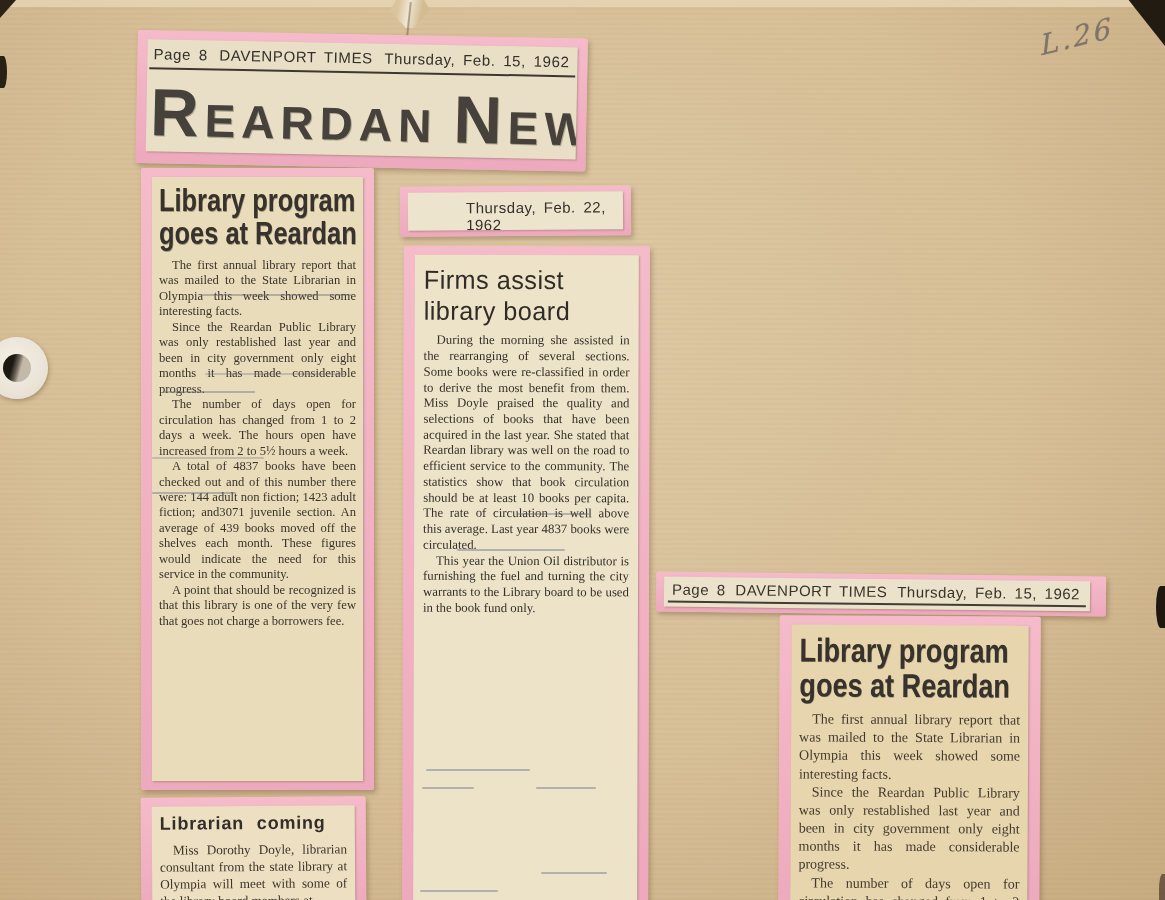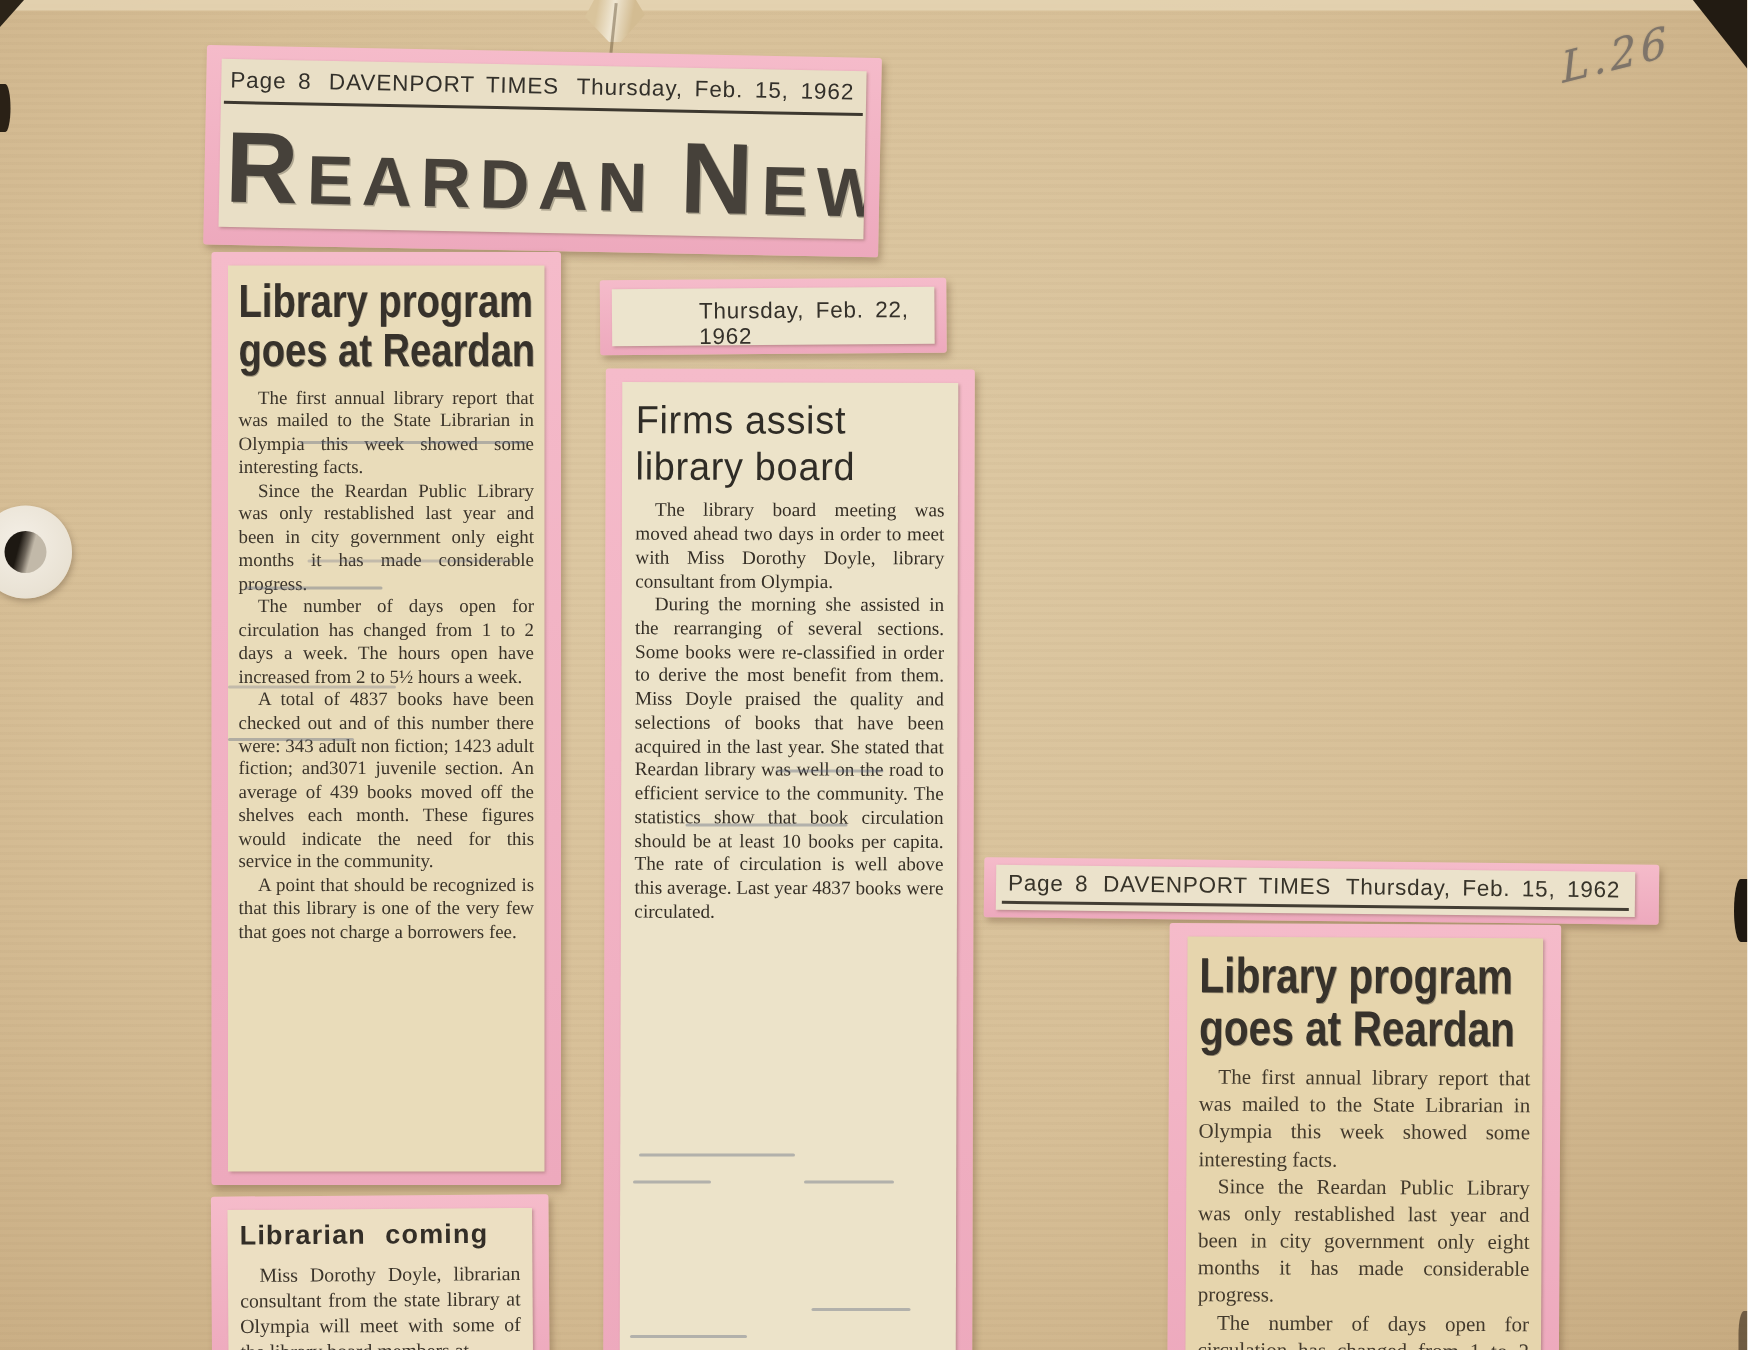--- a/index.html
+++ b/index.html
@@ -106,21 +106,21 @@
   <div class="mat" style="left:141px;top:168px;width:233px;height:622px;padding:9px 11px;">
     <div class="news" style="background:#e9dcba;padding:8px 7px;">
       <div class="headline">
         <span class="hl-line">Library program</span><br>
         <span class="hl-line">goes at Reardan</span>
       </div>
       <div class="body-text bt-left">
         <p>The first annual library report that was mailed to the State Librarian in Olympia this week showed some interesting facts.</p>
         <p>Since the Reardan Public Library was only restablished last year and been in city government only eight months it has made considerable progress.</p>
         <p>The number of days open for circulation has changed from 1 to 2 days a week. The hours open have increased from 2 to 5½ hours a week.</p>
-        <p>A total of 4837 books have been checked out and of this number there were: 343 adult non fiction; 1423 adult fiction; and3071 juvenile section. An average of 439 books moved off the shelves each month. These figures would indicate the need for this service in the community.</p>
+        <p>A total of 4837 books have been checked out and of this number there were: 144 adult non fiction; 1423 adult fiction; and3071 juvenile section. An average of 439 books moved off the shelves each month. These figures would indicate the need for this service in the community.</p>
         <p>A point that should be recognized is that this library is one of the very few that goes not charge a borrowers fee.</p>
       </div>
     </div>
   </div>
 
   <div class="mat" style="left:141px;top:797px;width:225px;height:118px;padding:9px 11px;transform:rotate(-0.4deg);">
     <div class="news" style="background:#ecdfc2;padding:7px 8px;">
       <div class="hl-small">Librarian coming</div>
       <div class="body-text bt-lib">
         <p>Miss Dorothy Doyle, librarian consultant from the state library at Olympia will meet with some of the library board members at</p>
@@ -135,22 +135,22 @@
     </div>
   </div>
 
   <div class="mat" style="left:403px;top:246px;width:246px;height:668px;padding:9px 11px;transform:rotate(0.15deg);">
     <div class="news" style="background:#ece3c9;padding:10px 9px;">
       <div class="headline hl-light">
         <span class="hl-line">Firms assist</span><br>
         <span class="hl-line">library board</span>
       </div>
       <div class="body-text bt-firms">
-        <p>The library board meeting was moved ahead two days in order to meet with Miss Dorothy Doyle, library consultant from Olympia.</p>
         <p>During the morning she assisted in the rearranging of several sections. Some books were re-classified in order to derive the most benefit from them. Miss Doyle praised the quality and selections of books that have been acquired in the last year. She stated that Reardan library was well on the road to efficient service to the community. The statistics show that book circulation should be at least 10 books per capita. The rate of circulation is well above this average. Last year 4837 books were circulated.</p>
+        <p>This year the Union Oil distributor is furnishing the fuel and turning the city warrants to the Library board to be used in the book fund only.</p>
       </div>
     </div>
   </div>
 
   <div class="mat" style="left:656px;top:574px;width:450px;height:40px;padding:5px 16px 5px 8px;transform:rotate(0.65deg);">
     <div class="news" style="background:#ebe2cb;">
       <div class="strip-row">
         <span>Page 8</span>
         <span>DAVENPORT TIMES</span>
         <span>Thursday, Feb. 15, 1962</span>

